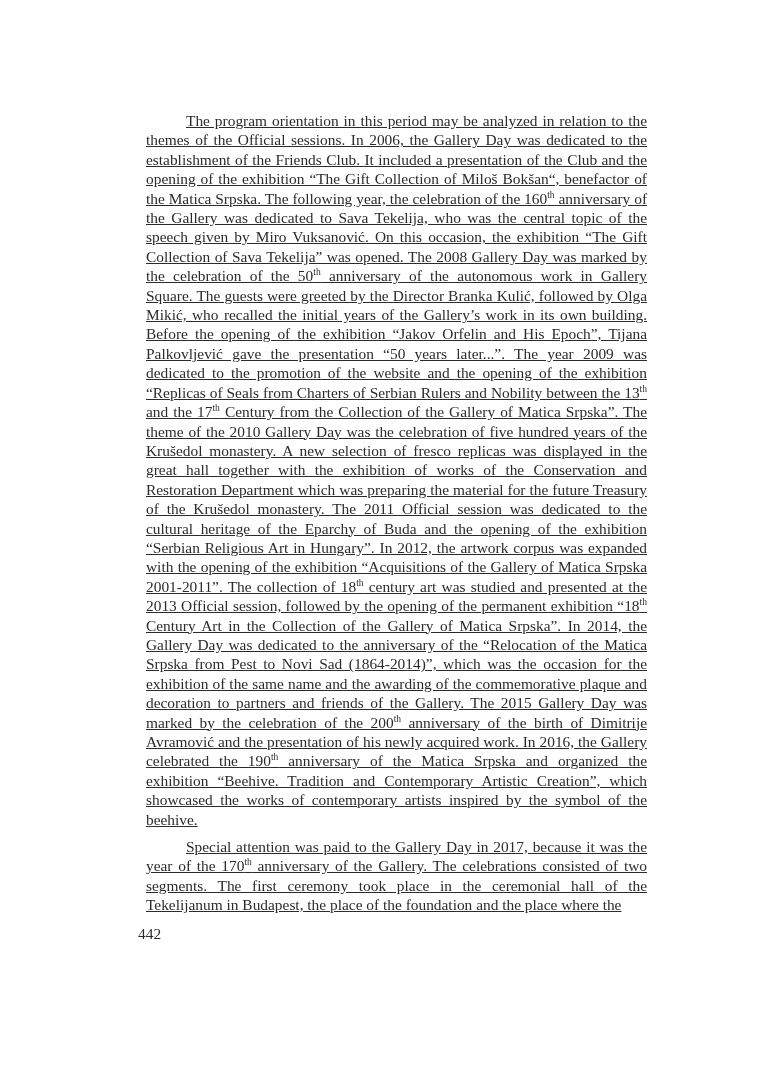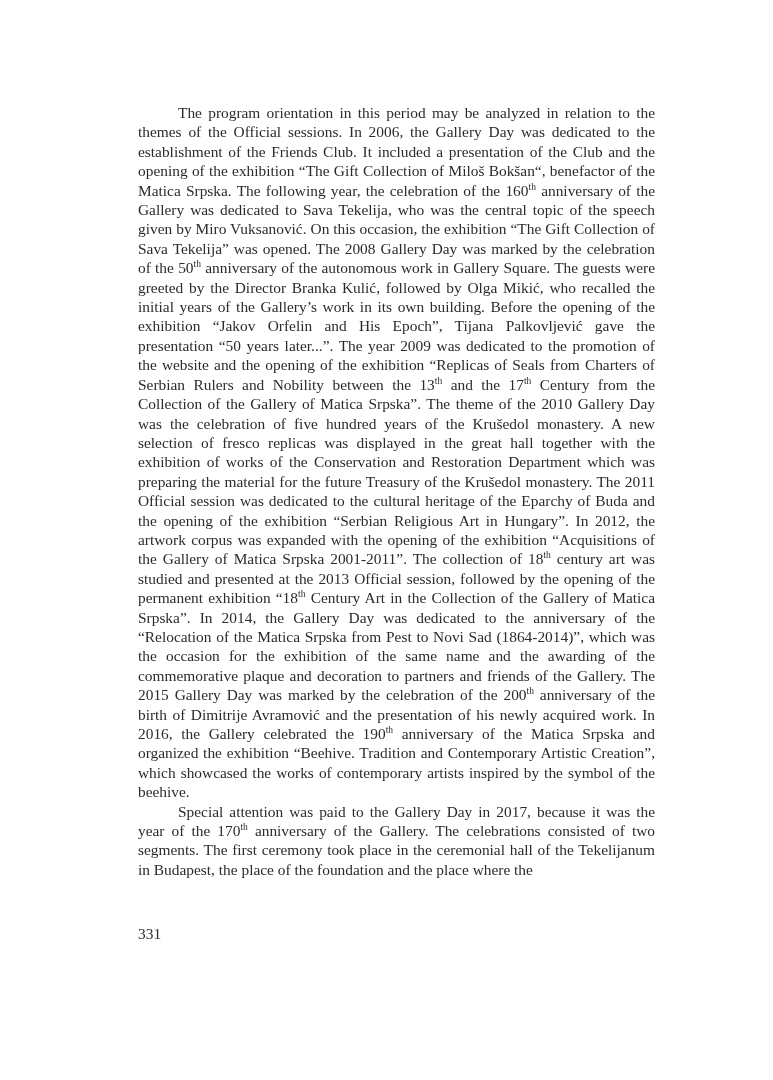--- a/index.html
+++ b/index.html
@@ -19,23 +19,24 @@
   .text-block {
     position: absolute;
     left: 138px;
     top: 103px;
     width: 517px;
     text-align: justify;
     font-size: 15.4px;
     line-height: 19.4px;
   }
   .para {
-    margin: 0;
+    margin: 8px;
     padding: 0;
     text-indent: 40px;
+    text-decoration: underline;
   }
   .para sup {
     font-size: 0.62em;
     line-height: 0;
     vertical-align: super;
   }
   .page-number {
     position: absolute;
     left: 138px;
     top: 924px;
@@ -45,14 +46,14 @@
   }
 </style>
 </head>
 <body>
 
 <div class="page">
   <div class="text-block">
     <p class="para"><span>The program orientation in this period may be analyzed in relation to the themes of the Official sessions. In 2006, the Gallery Day was dedicated to the establishment of the Friends Club. It included a presentation of the Club and the opening of the exhibition “The Gift Collection of Miloš Bokšan“, benefactor of the Matica Srpska. The following year, the celebration of the 160</span><sup>th</sup><span> anniversary of the Gallery was dedicated to Sava Tekelija, who was the central topic of the speech given by Miro Vuksanović. On this occasion, the exhibition “The Gift Collection of Sava Tekelija” was opened. The 2008 Gallery Day was marked by the celebration of the 50</span><sup>th</sup><span> anniversary of the autonomous work in Gallery Square. The guests were greeted by the Director Branka Kulić, followed by Olga Mikić, who recalled the initial years of the Gallery’s work in its own building. Before the opening of the exhibition “Jakov Orfelin and His Epoch”, Tijana Palkovljević gave the presentation “50 years later...”. The year 2009 was dedicated to the promotion of the website and the opening of the exhibition “Replicas of Seals from Charters of Serbian Rulers and Nobility between the 13</span><sup>th</sup><span> and the 17</span><sup>th</sup><span> Century from the Collection of the Gallery of Matica Srpska”. The theme of the 2010 Gallery Day was the celebration of five hundred years of the Krušedol monastery. A new selection of fresco replicas was displayed in the great hall together with the exhibition of works of the Conservation and Restoration Department which was preparing the material for the future Treasury of the Krušedol monastery. The 2011 Official session was dedicated to the cultural heritage of the Eparchy of Buda and the opening of the exhibition “Serbian Religious Art in Hungary”. In 2012, the artwork corpus was expanded with the opening of the exhibition “Acquisitions of the Gallery of Matica Srpska 2001-2011”. The collection of 18</span><sup>th</sup><span> century art was studied and presented at the 2013 Official session, followed by the opening of the permanent exhibition “18</span><sup>th</sup><span> Century Art in the Collection of the Gallery of Matica Srpska”. In 2014, the Gallery Day was dedicated to the anniversary of the “Relocation of the Matica Srpska from Pest to Novi Sad (1864-2014)”, which was the occasion for the exhibition of the same name and the awarding of the commemorative plaque and decoration to partners and friends of the Gallery. The 2015 Gallery Day was marked by the celebration of the 200</span><sup>th</sup><span> anniversary of the birth of Dimitrije Avramović and the presentation of his newly acquired work. In 2016, the Gallery celebrated the 190</span><sup>th</sup><span> anniversary of the Matica Srpska and organized the exhibition “Beehive. Tradition and Contemporary Artistic Creation”, which showcased the works of contemporary artists inspired by the symbol of the beehive.</span></p>
     <p class="para"><span>Special attention was paid to the Gallery Day in 2017, because it was the year of the 170</span><sup>th</sup><span> anniversary of the Gallery. The celebrations consisted of two segments. The first ceremony took place in the ceremonial hall of the Tekelijanum in Budapest, the place of the foundation and the place where the</span></p>
   </div>
-  <div class="page-number">331</div>
+  <div class="page-number">442</div>
 </div>
 
 </body></html>

